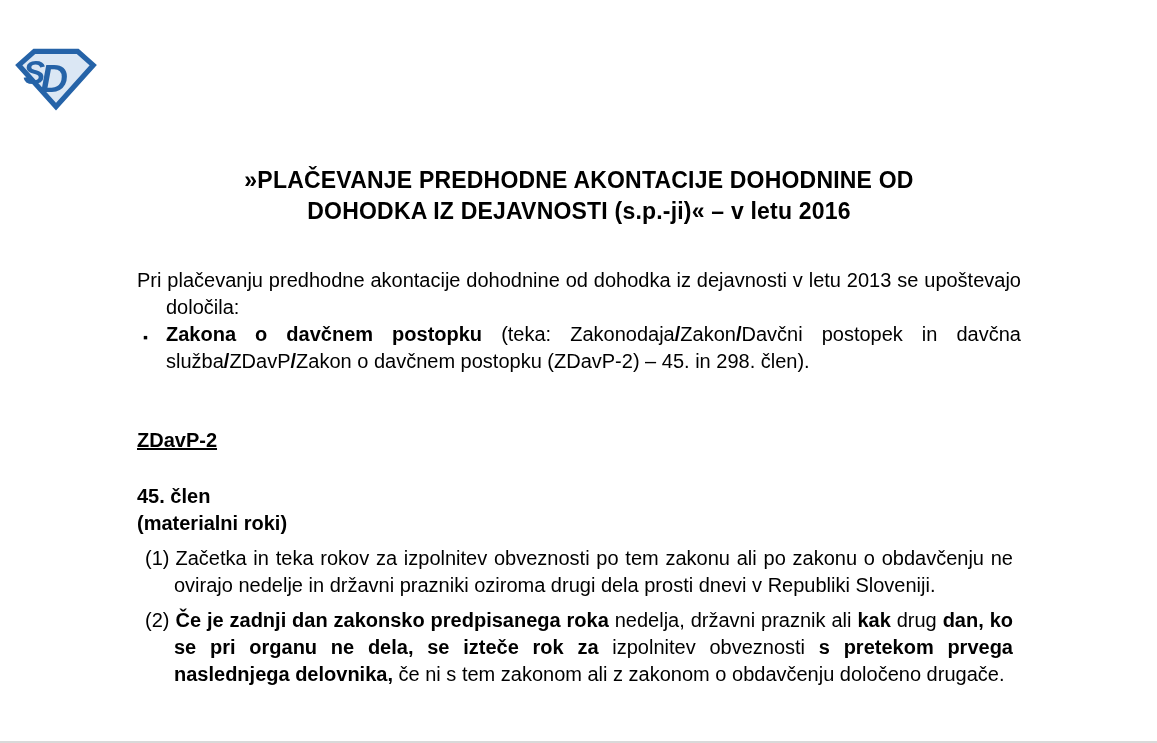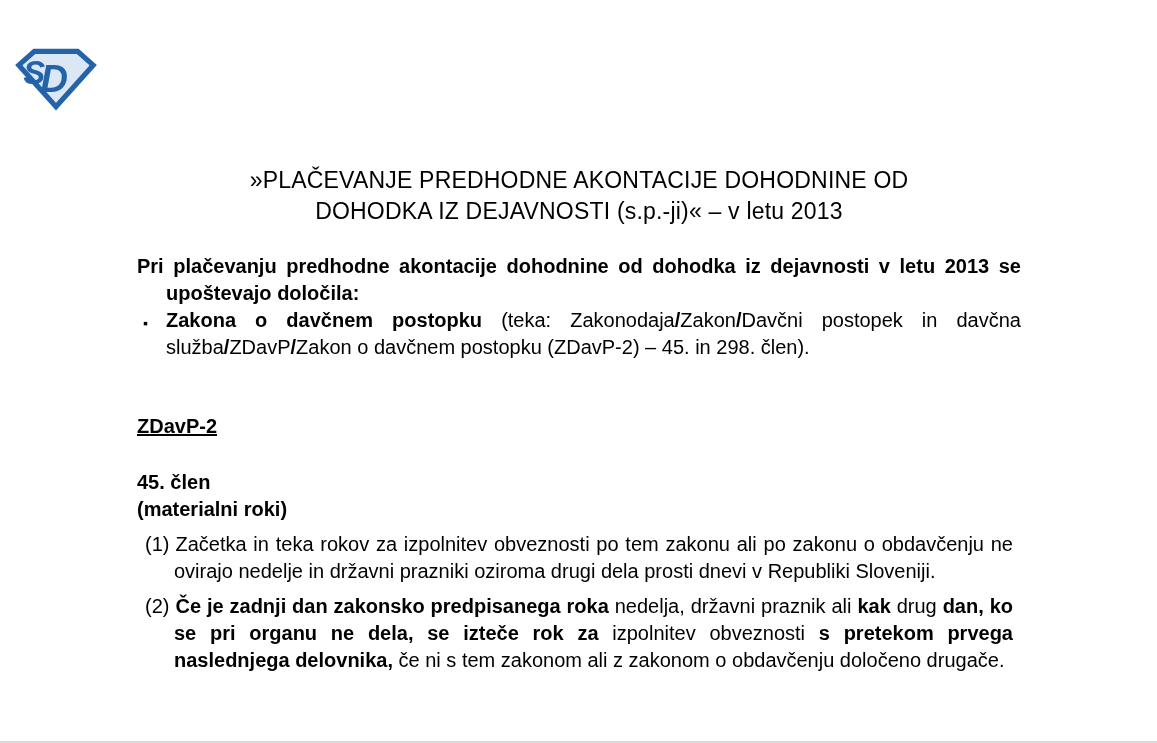--- a/index.html
+++ b/index.html
@@ -23,35 +23,34 @@
   }
   .content {
     position: absolute;
     left: 137px;
     top: 0;
     width: 884px;
   }
   .doc-title {
     margin-top: 165px;
     text-align: center;
-    font-weight: normal;
+    font-weight: bold;
     font-size: 23px;
     line-height: 31px;
     letter-spacing: 0.2px;
   }
   .body-text {
     font-size: 20px;
     line-height: 27px;
     text-align: justify;
   }
   .intro {
-    margin: 26px 0 0 0;
+    margin: 40px 0 0 0;
     padding-left: 29px;
     text-indent: -29px;
-    font-weight: bold;
   }
   .bullet-para {
     position: relative;
     margin: 0;
     padding-left: 29px;
   }
   .bullet-square {
     position: absolute;
     left: 6px;
     top: 3px;
@@ -95,21 +94,21 @@
   <svg class="logo" viewBox="0 0 96 74" xmlns="http://www.w3.org/2000/svg" aria-hidden="true">
     <polygon points="5,21 23,5 73,5 91,21 48,69" fill="#dbe7f4" stroke="#2563a8" stroke-width="6" stroke-linejoin="miter"></polygon>
     <text x="10" y="43" font-size="38" font-weight="bold" font-style="italic" font-family="Liberation Sans, sans-serif" fill="#2563a8">S</text>
     <text x="30" y="52" font-size="44" font-weight="bold" font-style="italic" font-family="Liberation Sans, sans-serif" fill="#2563a8">D</text>
   </svg>
 
   <div class="content">
 
     <div class="doc-title">
       <div>»PLAČEVANJE PREDHODNE AKONTACIJE DOHODNINE OD</div>
-      <div>DOHODKA IZ DEJAVNOSTI (s.p.-ji)« – v letu 2013</div>
+      <div>DOHODKA IZ DEJAVNOSTI (s.p.-ji)« – v letu 2016</div>
     </div>
 
     <p class="body-text intro">
       <span><span>Pri plačevanju predhodne akontacije dohodnine od dohodka iz dejavnosti v letu 2013 se upoštevajo določila:</span></span>
     </p>
 
     <p class="body-text bullet-para">
       <span class="bullet-square">▪</span>
       <span><span class="seg-b">Zakona o davčnem postopku </span><span>(teka: Zakonodaja</span><span class="seg-b">/</span><span>Zakon</span><span class="seg-b">/</span><span>Davčni postopek in davčna služba</span><span class="seg-b">/</span><span>ZDavP</span><span class="seg-b">/</span><span>Zakon o davčnem postopku (ZDavP-2) – 45. in 298. člen).</span></span>
     </p>

